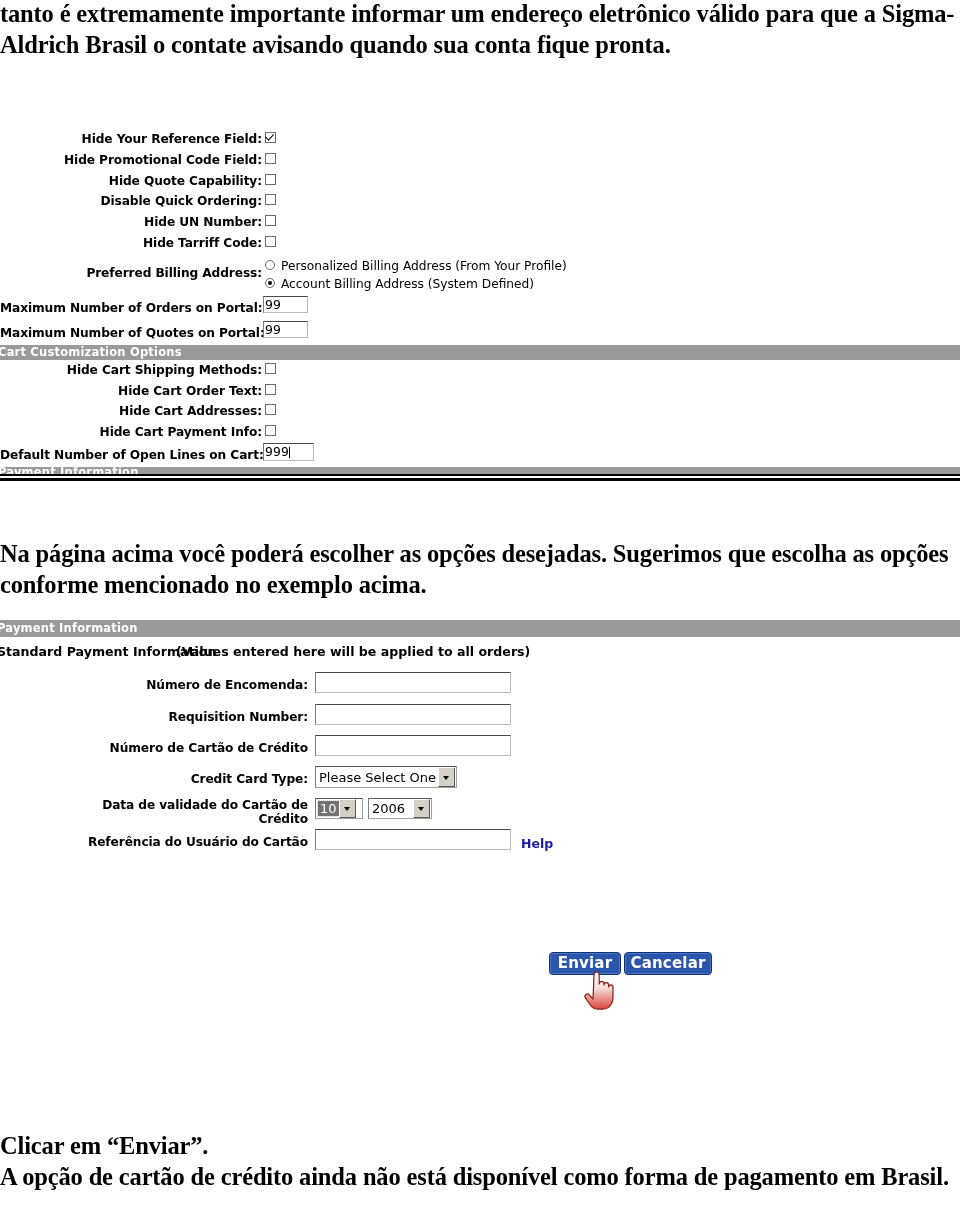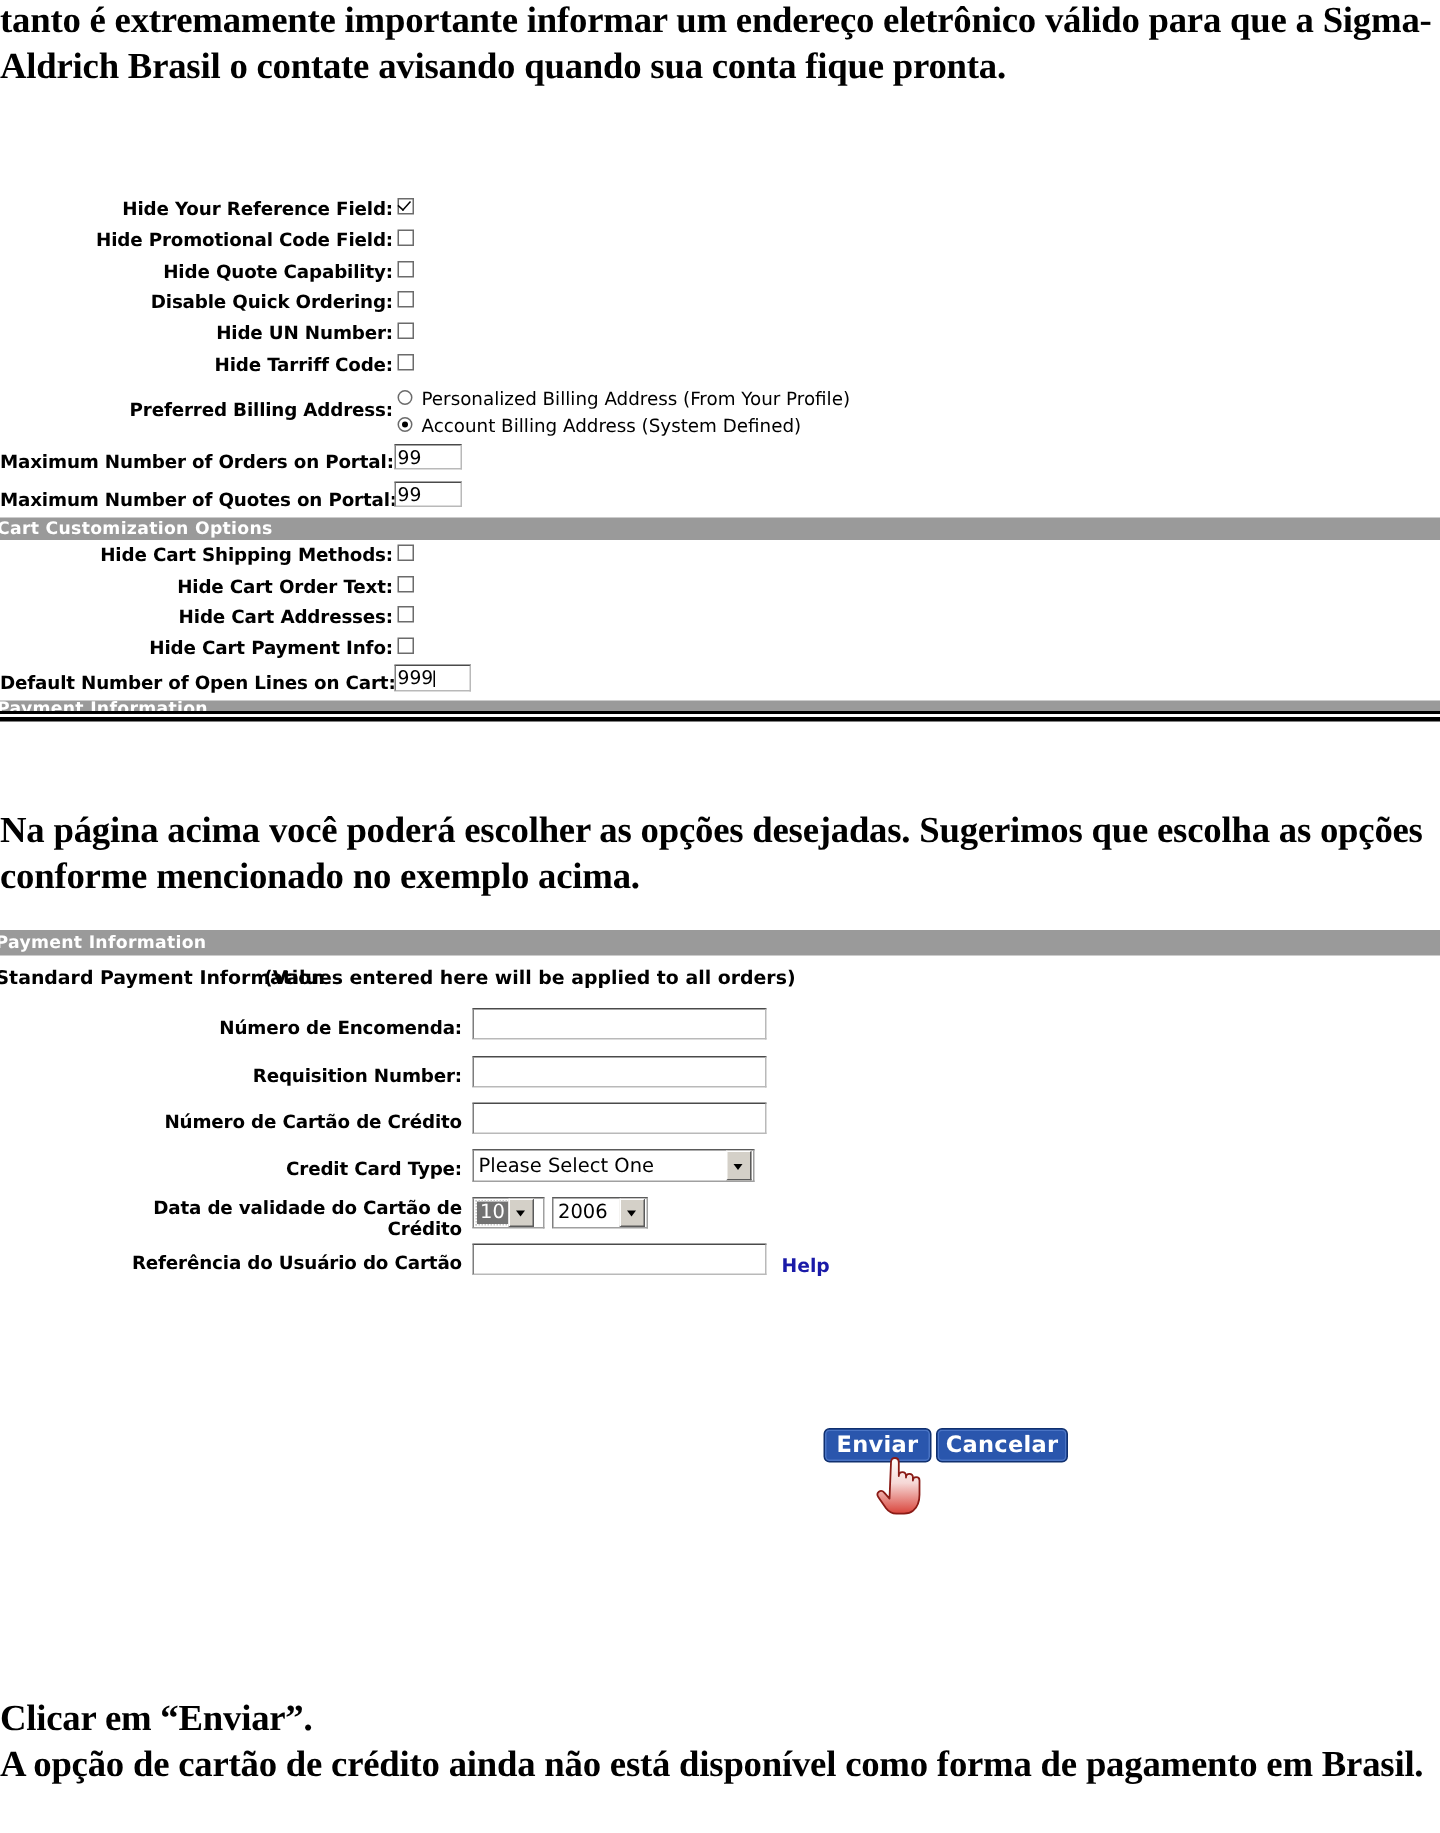--- a/index.html
+++ b/index.html
@@ -330,21 +330,21 @@
   <div class="frm-label" style="left:60px; top:58px; width:248px;">Número de Encomenda:</div>
   <div class="txt" style="left:315px; top:52px; width:196px; height:21px; line-height:19px;"></div>
 
   <div class="frm-label" style="left:60px; top:90px; width:248px;">Requisition Number:</div>
   <div class="txt" style="left:315px; top:84px; width:196px; height:21px; line-height:19px;"></div>
 
   <div class="frm-label" style="left:30px; top:121px; width:278px;">Número de Cartão de Crédito</div>
   <div class="txt" style="left:315px; top:115px; width:196px; height:21px; line-height:19px;"></div>
 
   <div class="frm-label" style="left:60px; top:152px; width:248px;">Credit Card Type:</div>
-  <div class="sel" style="left:315px; top:146px; width:188px; height:22px;">
+  <div class="sel" style="left:315px; top:146px; width:142px; height:22px;">
     <div class="sel-val">Please Select One</div>
     <div class="arrow"></div>
   </div>
 
   <div class="frm-label wrap" style="left:60px; top:178px; width:248px;">Data de validade do Cartão de Crédito</div>
   <div class="sel" style="left:315px; top:178px; width:48px; height:21px;">
     <div class="sel-val hl">10</div>
     <div class="arrow"></div>
   </div>
   <div class="sel" style="left:368px; top:178px; width:64px; height:21px;">

